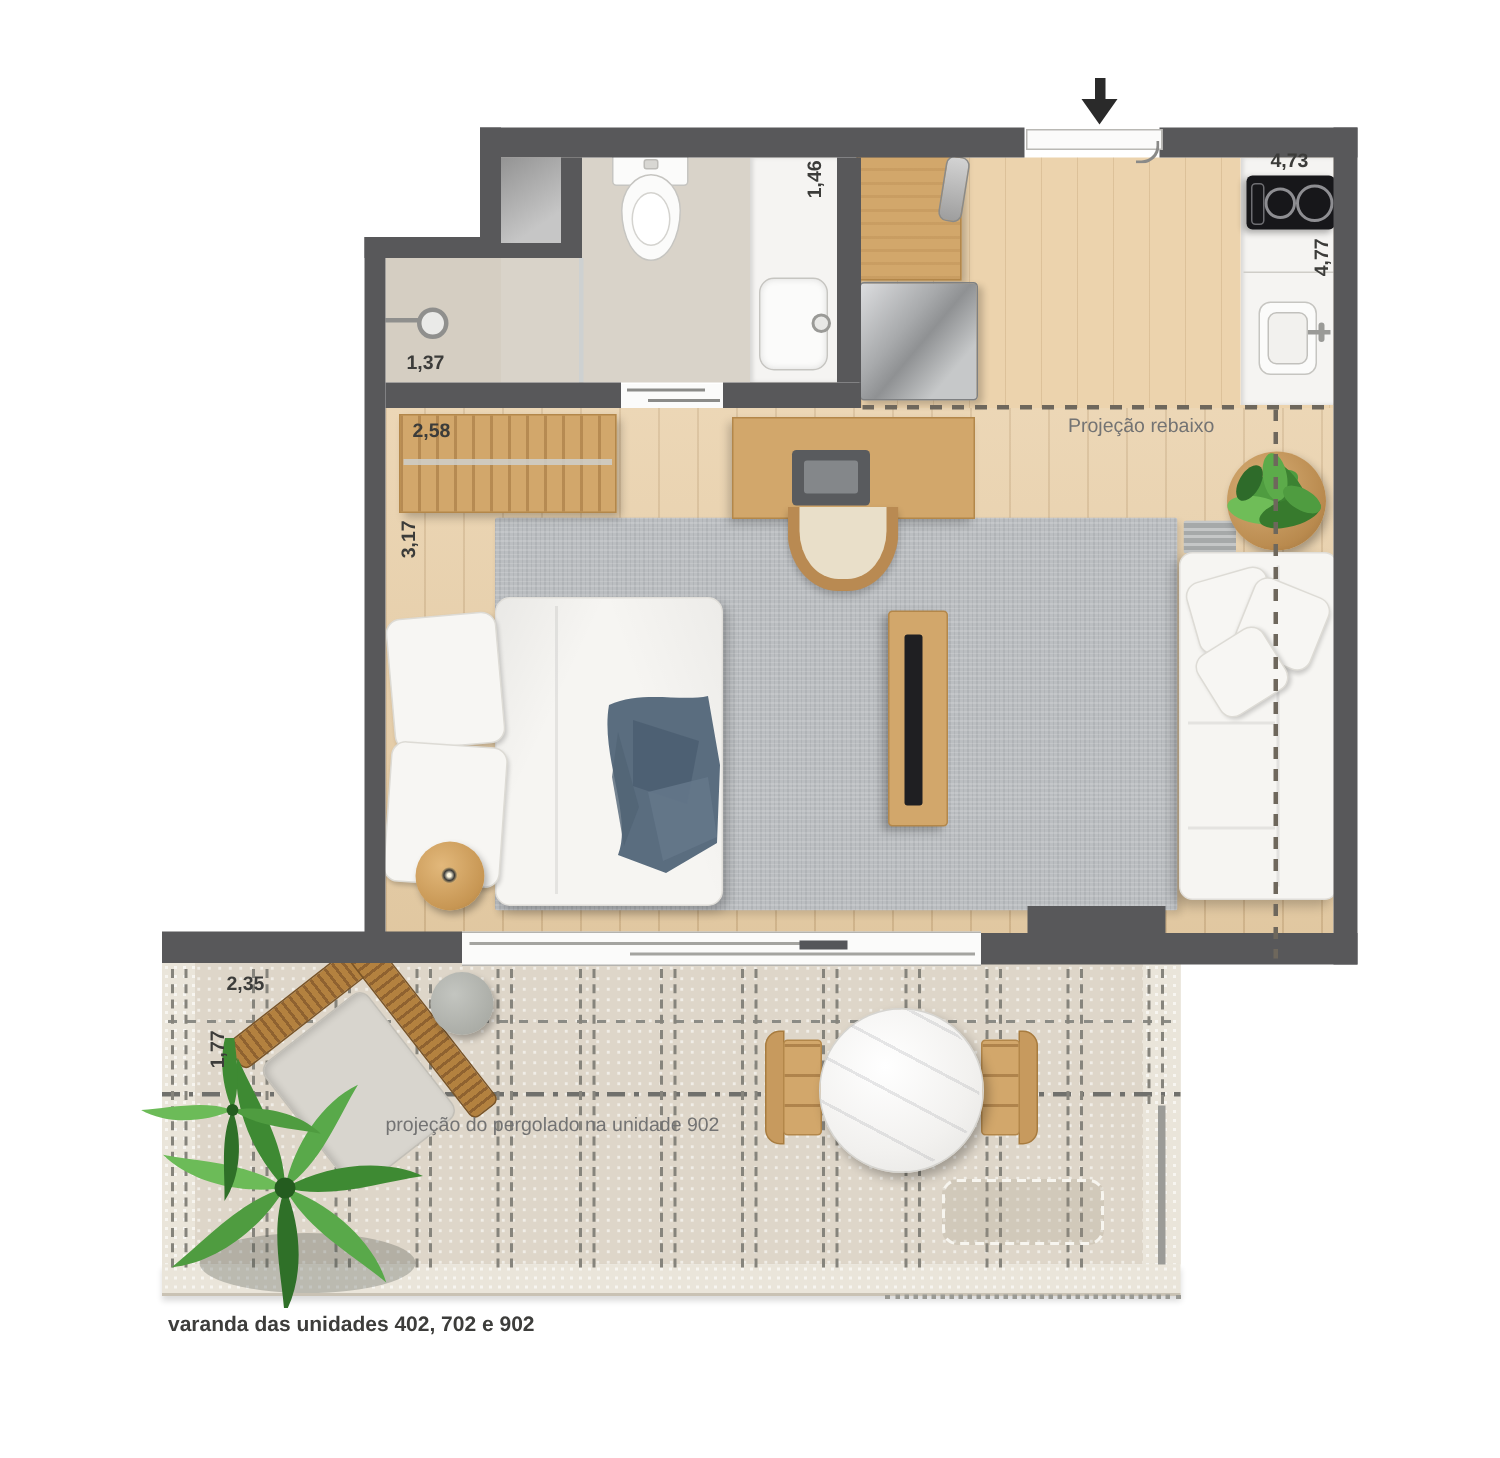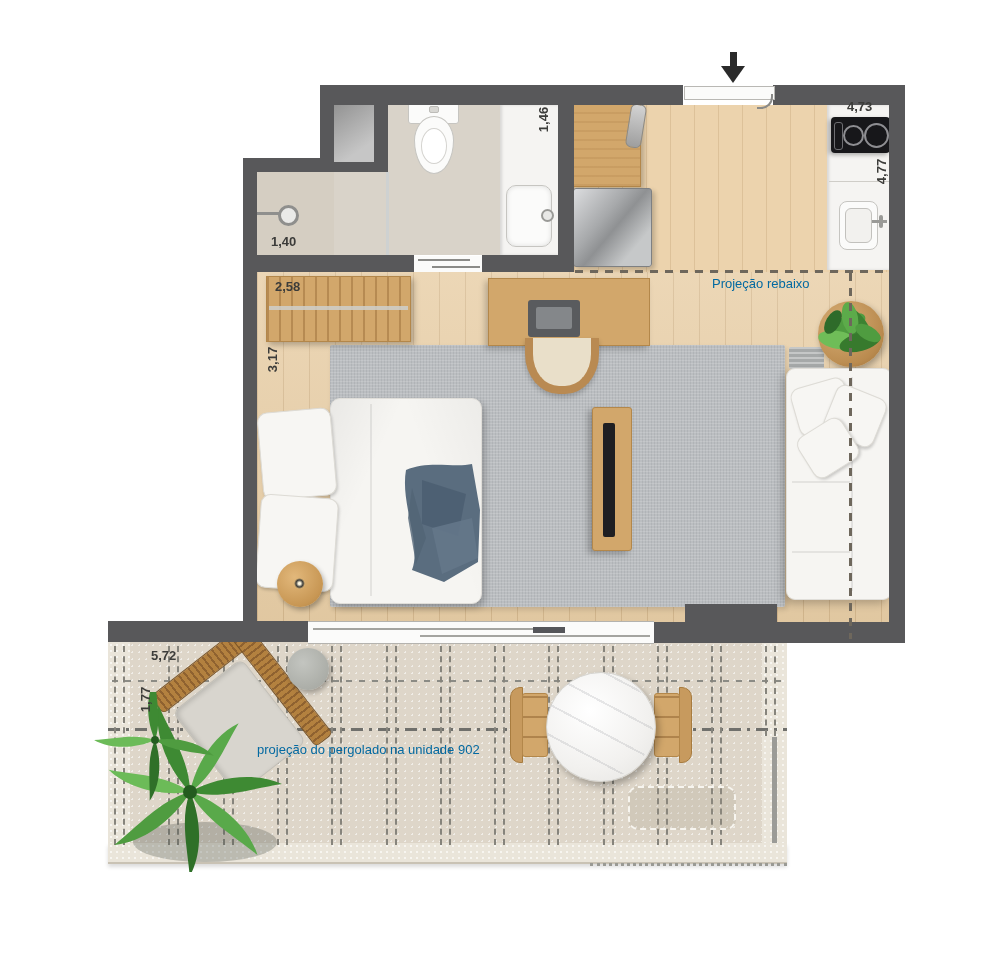--- a/index.html
+++ b/index.html
@@ -2,21 +2,21 @@
 <html><head>
 <meta charset="utf-8">
 <style>
   html,body{margin:0;padding:0;background:#ffffff;}
   #plan{position:relative;width:1000px;height:972px;background:#ffffff;overflow:hidden;
         font-family:"Liberation Sans", sans-serif;color:#3d3d3b;}
   .abs{position:absolute;}
   .wall{position:absolute;background:#58585a;z-index:20;}
   .lbl{position:absolute;z-index:30;font-size:13px;font-weight:bold;color:#3c3c3a;white-space:nowrap;}
   .lbl-v{transform:rotate(-90deg);text-align:center;}
-  .note{position:absolute;z-index:30;font-size:13px;color:#0369a1;white-space:nowrap;}
+  .note{position:absolute;z-index:30;font-size:13px;color:#737373;white-space:nowrap;}
   .caption{position:absolute;z-index:30;font-size:14px;font-weight:bold;color:#3d3d3b;white-space:nowrap;}
   
   .tile{background:#d9d3c9;}
   .wood{background:#e8cea6;
         background-image:linear-gradient(180deg,rgba(255,255,255,.18),rgba(0,0,0,.03)),
         repeating-linear-gradient(90deg,rgba(140,100,50,.20) 0 1px,transparent 1px 26px);}
   .wood2{background:#ecd3ad;
         background-image:repeating-linear-gradient(90deg,rgba(140,100,50,.16) 0 1px,transparent 1px 24px);}
   .rug{background:#bbbec1;
        background-image:repeating-linear-gradient(0deg,rgba(255,255,255,.14) 0 1px,transparent 1px 3px),
@@ -260,25 +260,26 @@
       <g transform="rotate(185)">
           <path d="M0,0 C28,-16 66,-20 92,-8 C64,-4 30,8 0,0 Z" fill="#6cbb58"></path>
         </g>
       <g transform="rotate(275)">
           <path d="M0,0 C28,-16 66,-20 92,-8 C64,-4 30,8 0,0 Z" fill="#3e8a33"></path>
         </g>
       <circle cx="0" cy="0" r="6" fill="#245c1f"></circle>
     </g>
   </svg>
 
-  <span class="lbl" style="left:271px;top:234px;">1,40</span>
+  <span class="lbl" style="left:271px;top:234px;">1,37</span>
   <span class="lbl" style="left:275px;top:279px;">2,58</span>
   <span class="lbl lbl-v" style="left:248px;top:352px;width:48px;">3,17</span>
   <span class="lbl lbl-v" style="left:519px;top:112px;width:48px;">1,46</span>
   <span class="lbl" style="left:847px;top:99px;">4,73</span>
   <span class="lbl lbl-v" style="left:857px;top:164px;width:48px;">4,77</span>
-  <span class="lbl" style="left:151px;top:648px;">5,72</span>
+  <span class="lbl" style="left:151px;top:648px;">2,35</span>
   <span class="lbl lbl-v" style="left:121px;top:692px;width:48px;">1,77</span>
 
   <span class="note" style="left:712px;top:276px;">Projeção rebaixo</span>
   <span class="note" style="left:257px;top:742px;">projeção do pergolado na unidade 902</span>
+  <span class="caption" style="left:112px;top:874px;">varanda das unidades 402, 702 e 902</span>
 
 </div>
 
 </body></html>

